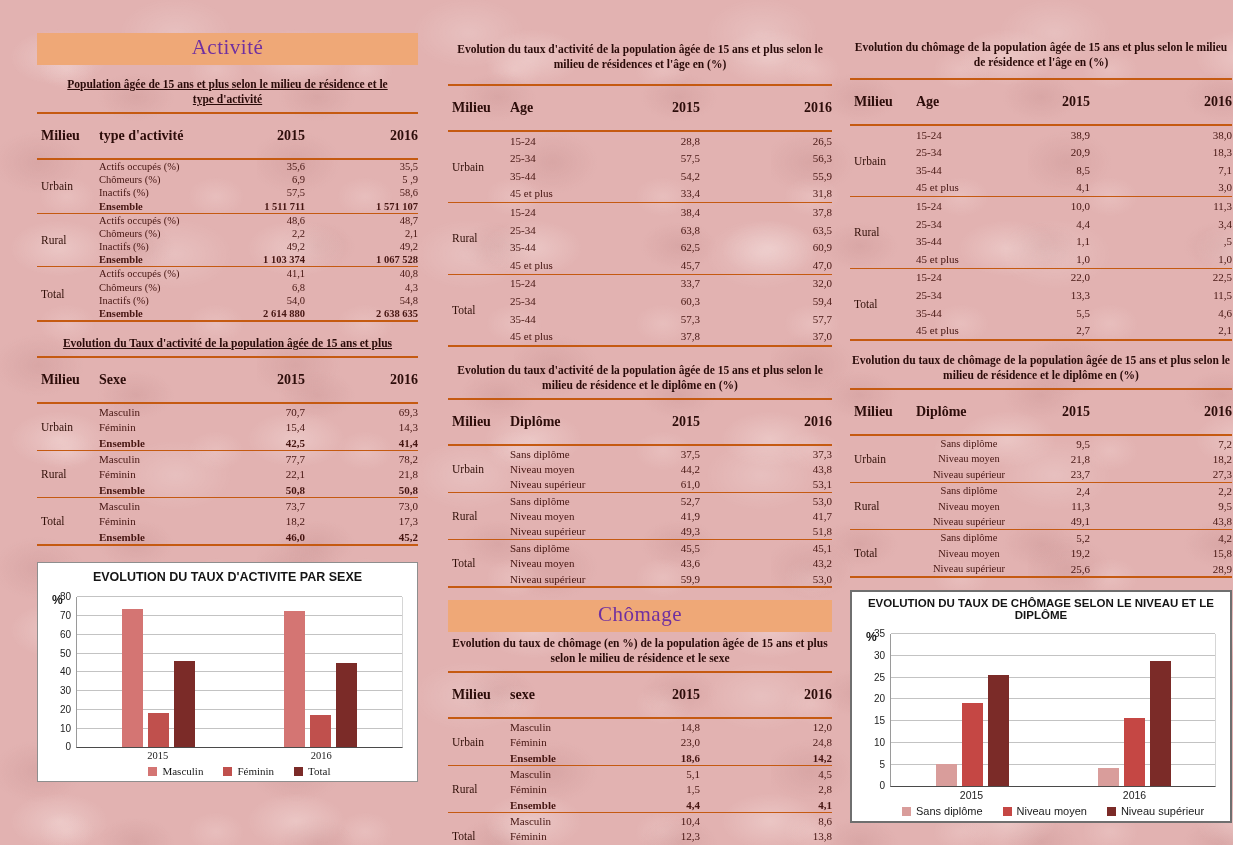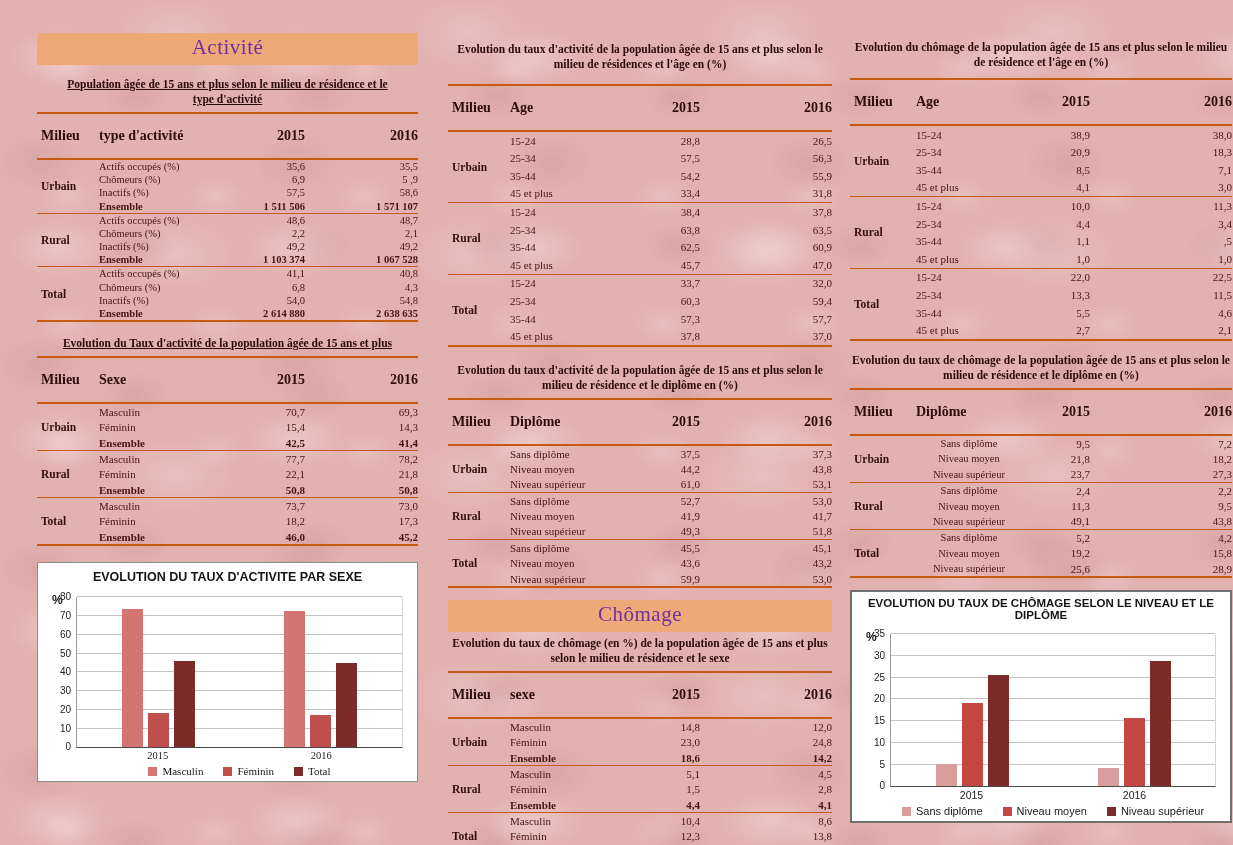--- a/index.html
+++ b/index.html
@@ -30,21 +30,21 @@
   }
   .narrow{max-width:342px;text-decoration:underline;}
 
   .tbl table{width:100%;border-collapse:collapse;
     border-top:2px solid #c55a11;border-bottom:2px solid #c55a11;}
   .tbl thead tr{border-bottom:2px solid #c55a11;}
   .tbl tbody tr.g0{border-top:1.5px solid #c55a11;}
   .tbl th{font-size:14px;color:#2d0d0a;text-align:left;padding:14px 0;}
   .tbl th.num{text-align:right;}
   .tbl td{font-size:11px;color:#451511;vertical-align:middle;}
-  .tbl td.mil{font-weight:bold;font-size:11.5px;color:#321009;padding-left:4px;margin-top:24px;}
+  .tbl td.mil{font-weight:normal;font-size:11.5px;color:#321009;padding-left:4px;margin-top:24px;}
   .tbl td.lbl{text-align:left;}
   .tbl td.num{text-align:right;}
   .tbl tr.b td.lbl,.tbl tr.b td.num{font-weight:bold;}
   .rows-md td{padding:2.8px 0;}
   .rows-sm td{padding:1.7px 0;}
   .rows-xs td{padding:1.1px 0;font-size:10.5px;}
   .center-lbl td.lbl{text-align:center;font-size:10.5px;}
 
   .chart-box{background:#ffffff;border:1px solid #8e8e8e;position:relative;
     font-family:"Liberation Sans", sans-serif;}
@@ -107,21 +107,21 @@
             <td class="num">6,9</td>
             <td class="num">5 ,9</td>
           </tr>
           <tr>
             <td class="lbl">Inactifs (%)</td>
             <td class="num">57,5</td>
             <td class="num">58,6</td>
           </tr>
           <tr class="b">
             <td class="lbl">Ensemble</td>
-            <td class="num">1 511 506</td>
+            <td class="num">1 511 711</td>
             <td class="num">1 571 107</td>
           </tr>
           <tr class="g0">
             <td rowspan="4" class="mil">Rural</td>
             <td class="lbl">Actifs occupés (%)</td>
             <td class="num">48,6</td>
             <td class="num">48,7</td>
           </tr>
           <tr>
             <td class="lbl">Chômeurs (%)</td>

